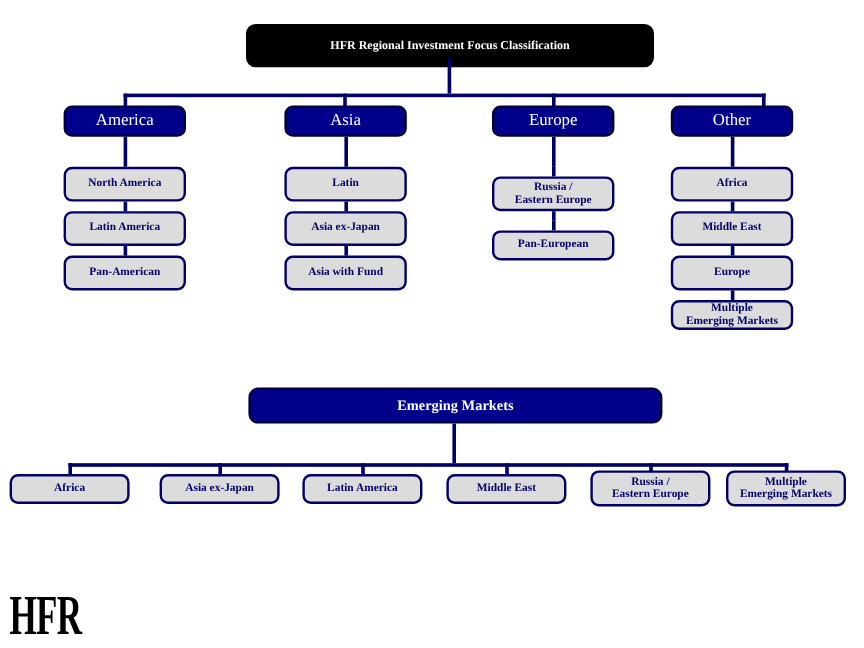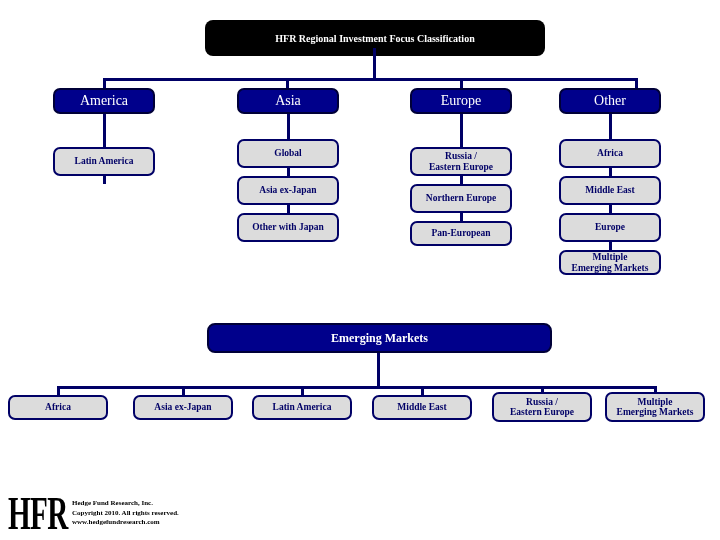--- a/index.html
+++ b/index.html
@@ -67,43 +67,44 @@
   <div class="line" style="left:373px; top:48px; width:3px; height:30px;"></div>
   <div class="line" style="left:103px; top:78px; width:535px; height:3px;"></div>
   <div class="line" style="left:103px; top:78px; width:3px; height:11px;"></div>
   <div class="line" style="left:286px; top:78px; width:3px; height:11px;"></div>
   <div class="line" style="left:460px; top:78px; width:3px; height:11px;"></div>
   <div class="line" style="left:635px; top:78px; width:3px; height:11px;"></div>
 
   <div class="col" style="left:53px;">
     <div class="navyhdr">America</div>
     <div class="stub gap-lg"></div>
+    <div class="gbox">North America</div>
     <div class="stub gap-sm"></div>
     <div class="gbox">Latin America</div>
     <div class="stub gap-sm"></div>
+    <div class="gbox">Pan-American</div>
   </div>
 
   <div class="col" style="left:237px;">
     <div class="navyhdr">Asia</div>
     <div class="stub gap-lg"></div>
-    <div class="gbox">Global</div>
+    <div class="gbox">Latin</div>
     <div class="stub gap-sm"></div>
     <div class="gbox">Asia ex-Japan</div>
     <div class="stub gap-sm"></div>
-    <div class="gbox">Other with Japan</div>
+    <div class="gbox">Asia with Fund</div>
   </div>
 
   <div class="col" style="left:410px;">
     <div class="navyhdr">Europe</div>
     <div class="stub gap-lg"></div>
     <div class="stub gap-sm"></div>
     <div class="gbox">Russia /
 Eastern Europe</div>
     <div class="stub gap-sm"></div>
-    <div class="gbox">Northern Europe</div>
     <div class="stub gap-sm"></div>
     <div class="gbox short">Pan-European</div>
   </div>
 
   <div class="col" style="left:559px;">
     <div class="navyhdr">Other</div>
     <div class="stub gap-lg"></div>
     <div class="gbox">Africa</div>
     <div class="stub gap-sm"></div>
     <div class="gbox">Middle East</div>
@@ -128,19 +129,14 @@
   <div class="embox" style="left:8px; top:395px;">Africa</div>
   <div class="embox" style="left:133px; top:395px;">Asia ex-Japan</div>
   <div class="embox" style="left:252px; top:395px;">Latin America</div>
   <div class="embox" style="left:372px; top:395px;">Middle East</div>
   <div class="embox tall" style="left:492px; top:392px;">Russia /
 Eastern Europe</div>
   <div class="embox tall" style="left:605px; top:392px;">Multiple
 Emerging Markets</div>
 
   <div class="logo">HFR</div>
-  <div class="credits">
-    <div>Hedge Fund Research, Inc.</div>
-    <div>Copyright 2010.  All rights reserved.</div>
-    <div>www.hedgefundresearch.com</div>
-  </div>
 
 </div>
 
 </body></html>

